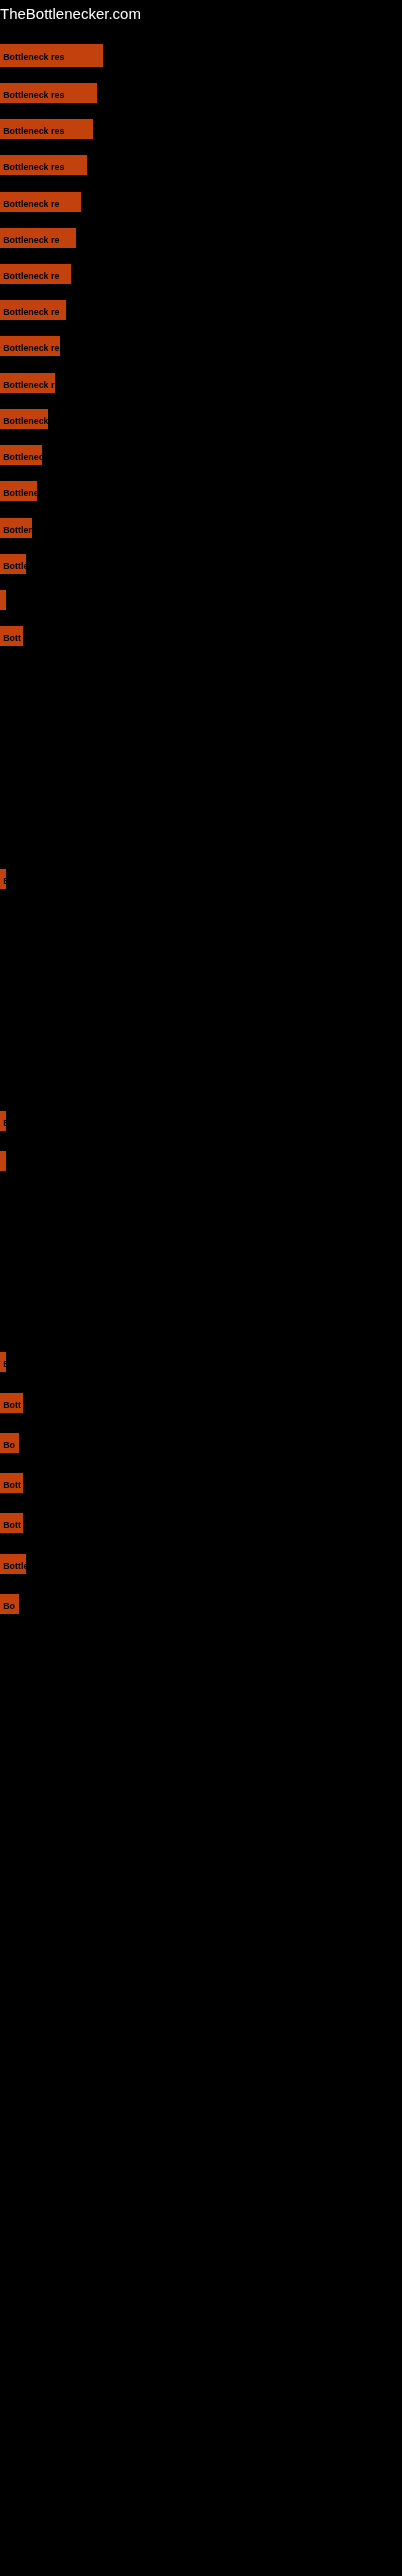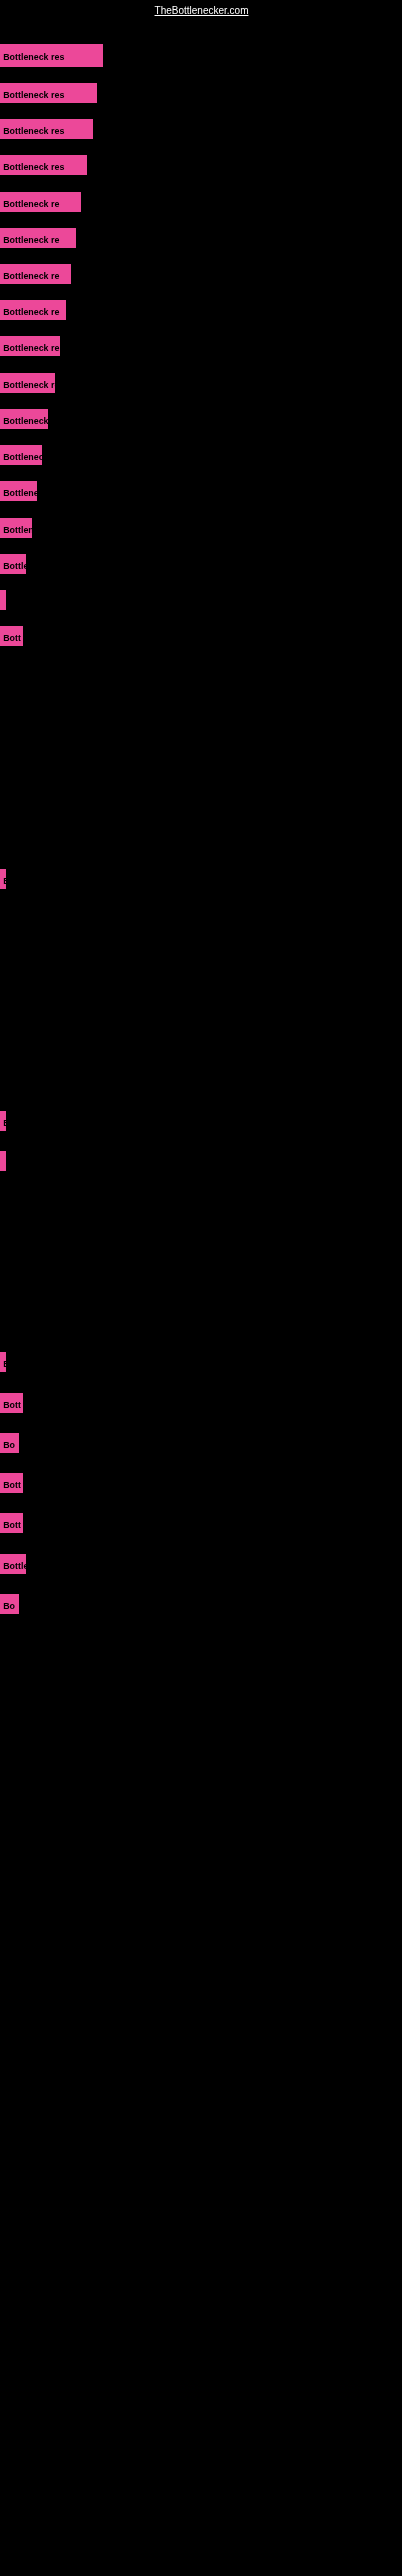--- a/index.html
+++ b/index.html
@@ -5,32 +5,30 @@
     * { margin: 0; padding: 0; box-sizing: border-box; }
     body {
       background-color: #000;
       width: 403px;
       min-height: 2576px;
       font-family: Arial, sans-serif;
       position: relative;
       overflow-x: hidden;
     }
     .site-title {
-      text-align: center;
       color: #fff;
-      font-size: 10px;
+      font-size: 15px;
       padding: 4.8px 0;
       position: absolute;
       width: 100%;
       top: 0;
-      text-decoration: underline;
     }
     .bar-label {
       position: absolute;
-      background-color: #ec4899;
+      background-color: #c2410c;
       color: #000;
       font-size: 8.9px;
       font-weight: bold;
       padding: 1.6px 3.2px;
       white-space: nowrap;
       overflow: hidden;
       left: 0;
     }
   </style>
 </head>

